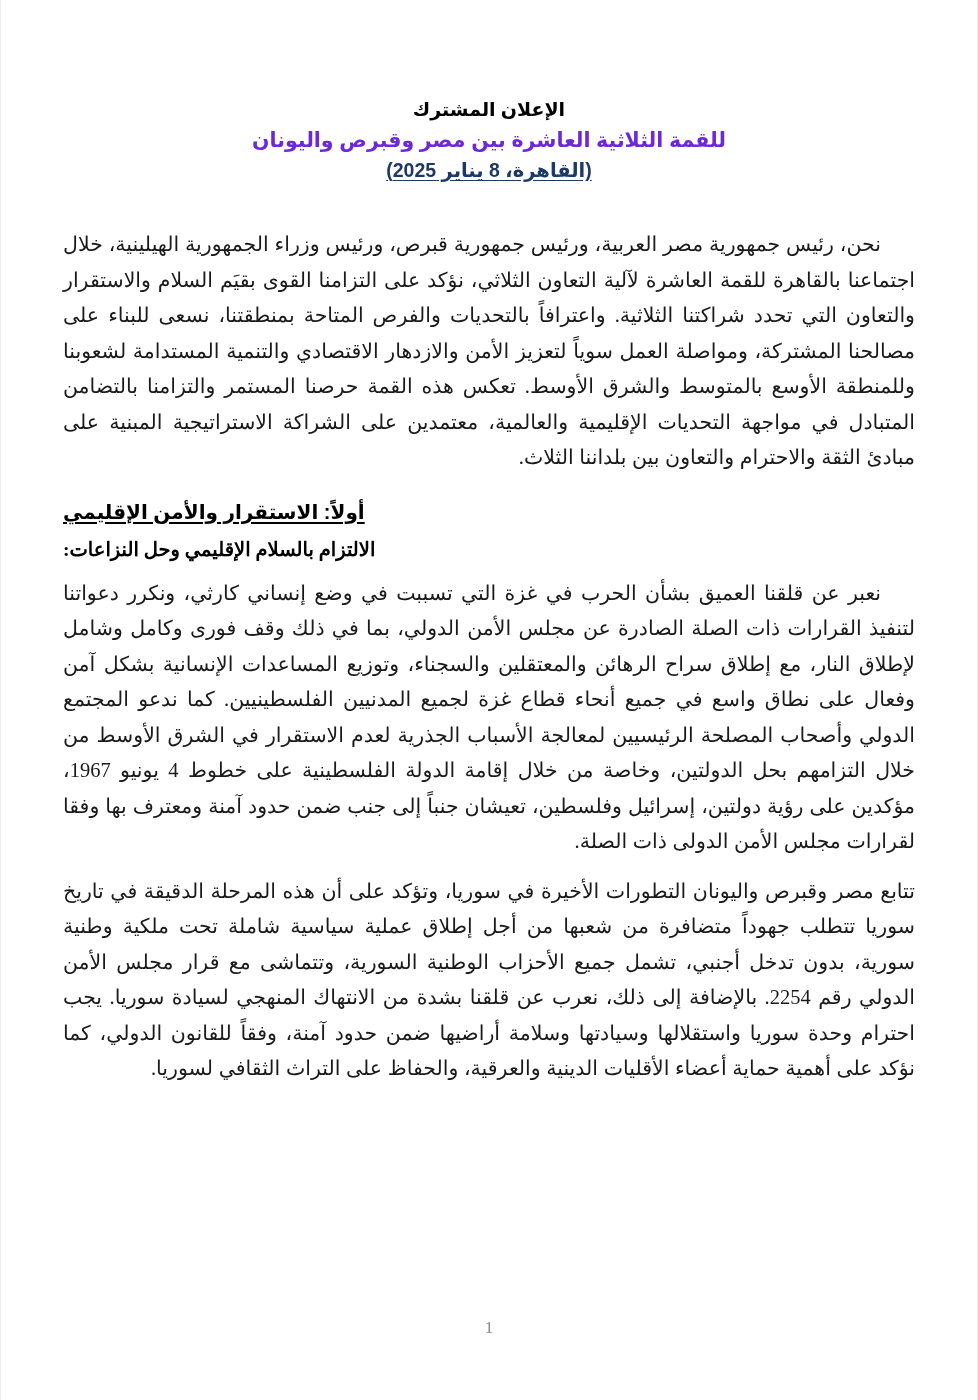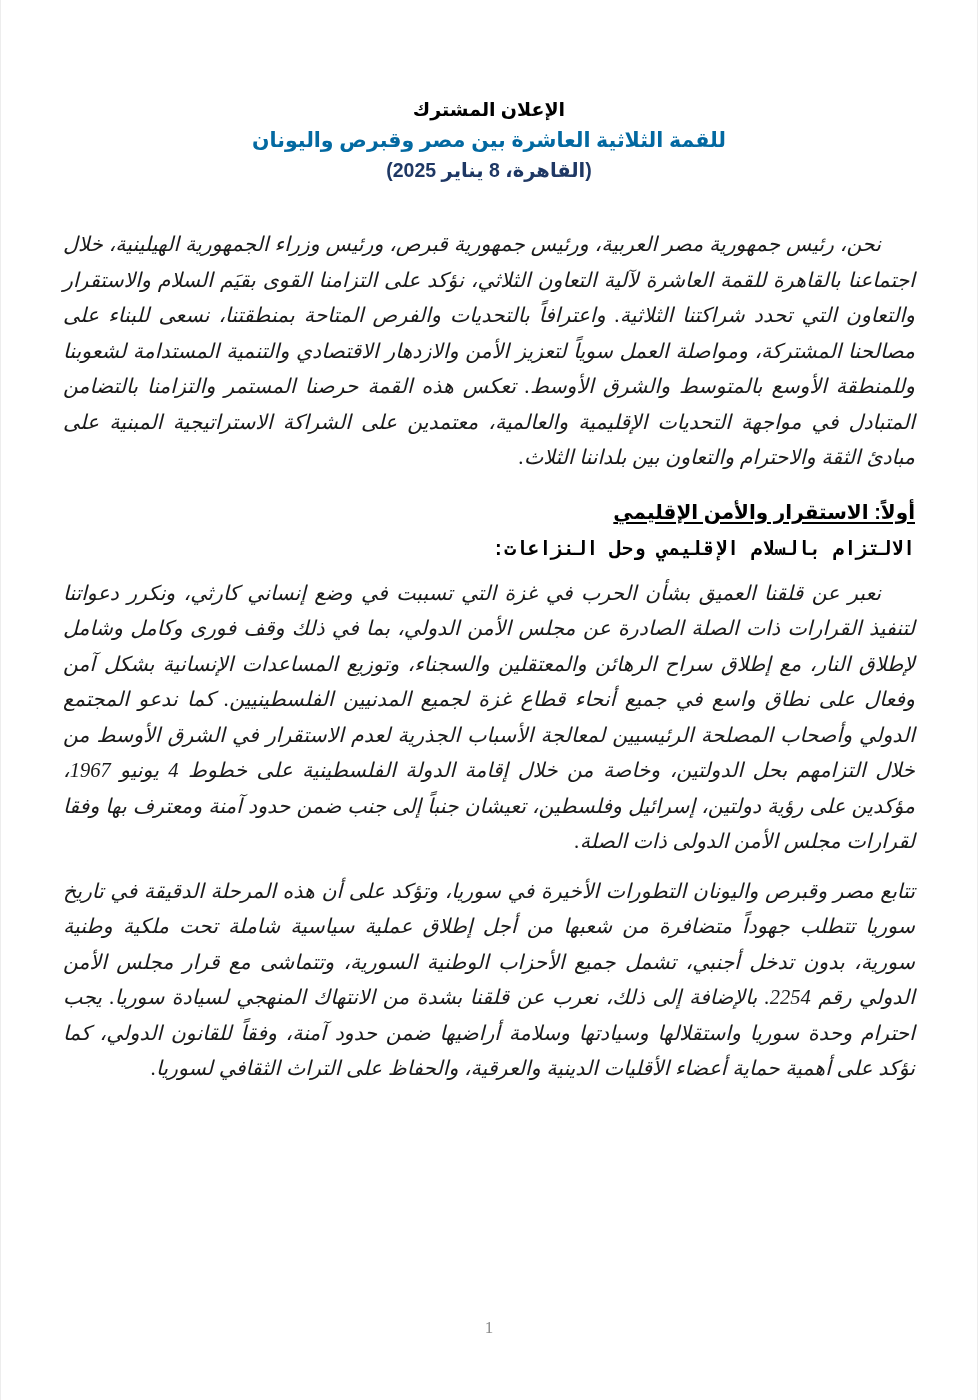--- a/index.html
+++ b/index.html
@@ -43,64 +43,64 @@
     font-size: 19.5px;
     line-height: 30px;
     letter-spacing: 0;
     white-space: nowrap;
   }
   .title-line-1 {
     color: #000000;
     font-size: 19px;
   }
   .title-line-2 {
-    color: #0369a1;
+    color: #6d28d9;
     font-size: 20.5px;
   }
   .title-line-3 {
     color: #1F3864;
     font-size: 19.5px;
+    text-decoration: underline;
     text-underline-offset: 3px;
   }
 
   
   p.para {
     font-size: 20.5px;
     line-height: 35.5px;
     color: #1a1a1a;
     margin: 0 0 14px 0;
     text-indent: 34px;
     text-align: justify;
     text-justify: inter-word;
     word-spacing: 0.5px;
-    font-style: italic;
   }
   p.para.no-indent {
     text-indent: 0;
   }
 
   
   h2.section-heading {
     font-family: "Liberation Sans", "DejaVu Sans", sans-serif;
     font-size: 20px;
     font-weight: bold;
     color: #000000;
     margin: 20px 0 6px 0;
-    text-align: right;
+    text-align: left;
     text-decoration: underline;
     text-underline-offset: 3px;
     line-height: 32px;
   }
   h3.sub-heading {
-    font-family: Liberation Mono, monospace;
+    font-family: Liberation Serif, serif;
     font-size: 19.5px;
     font-weight: bold;
     color: #000000;
     margin: 0 0 10px 0;
-    text-align: right;
+    text-align: left;
     line-height: 32px;
   }
 
   
   .page-footer {
     position: absolute;
     left: 0;
     right: 0;
     bottom: 62px;
     text-align: center;

